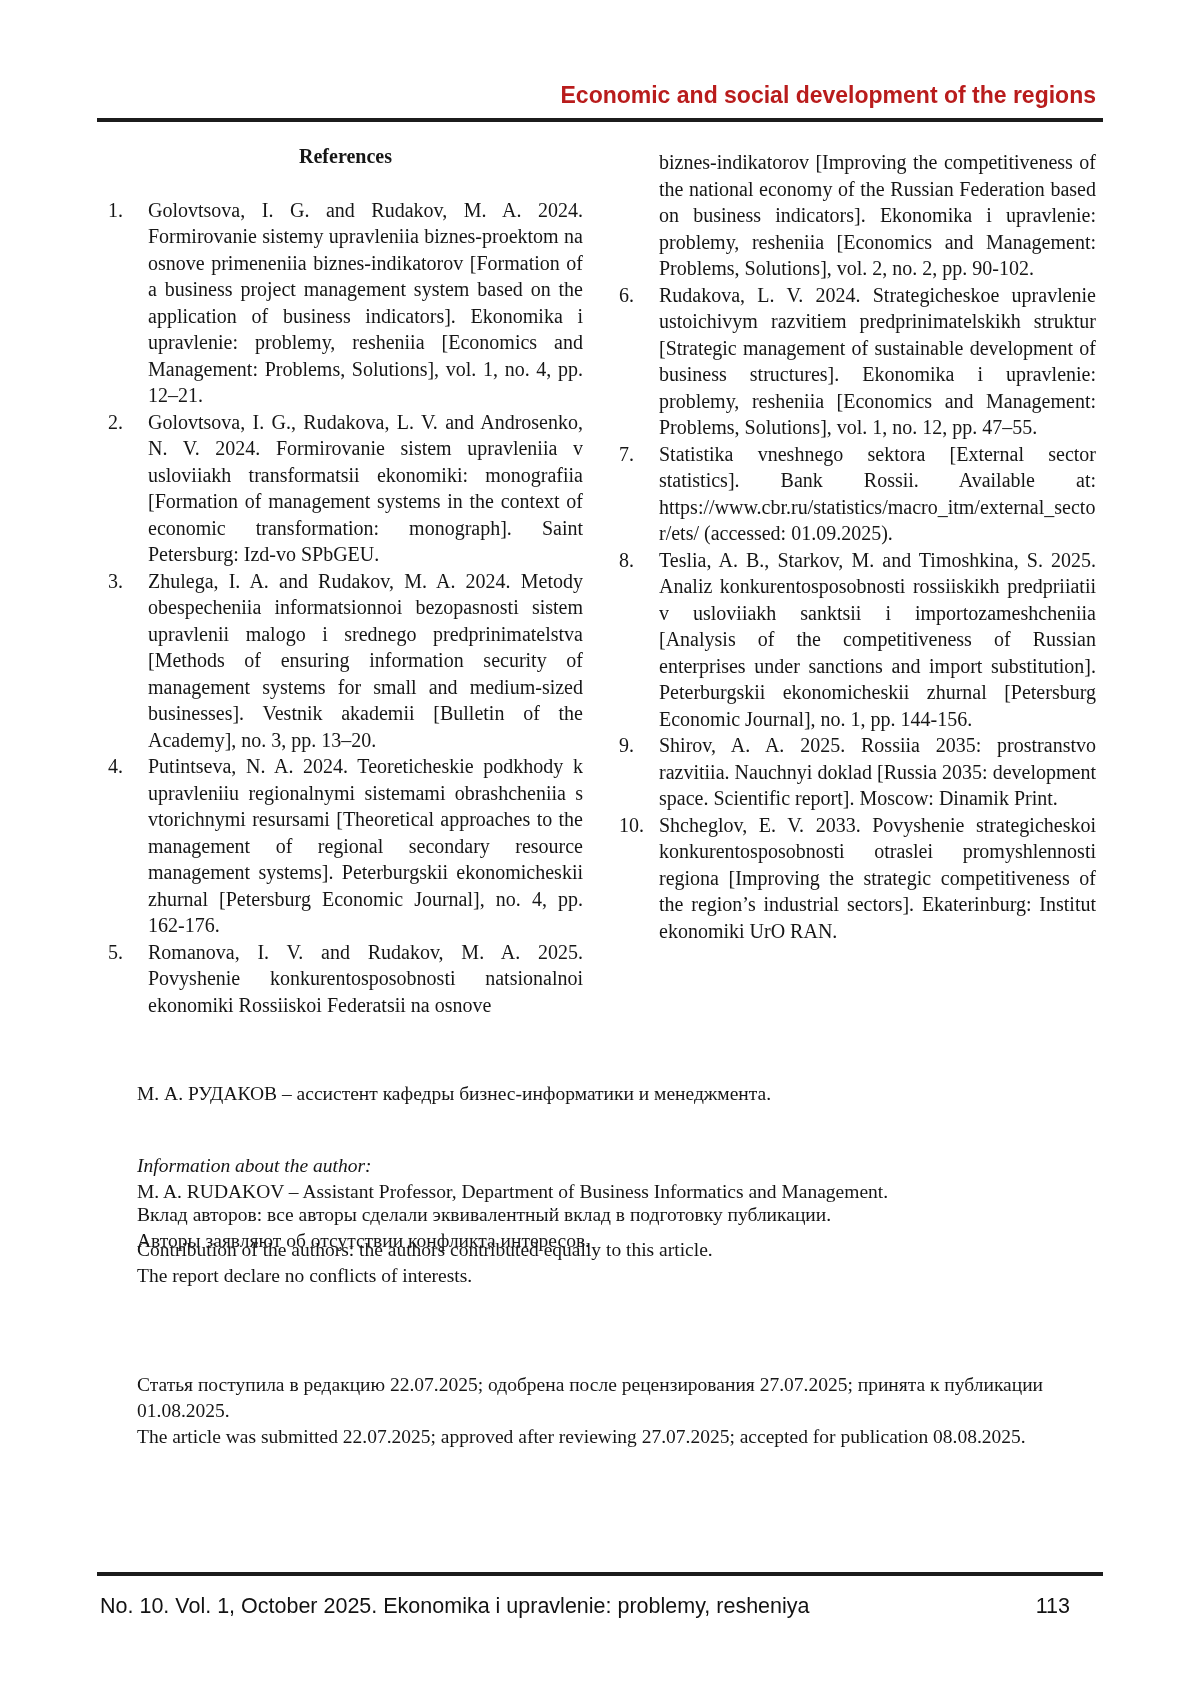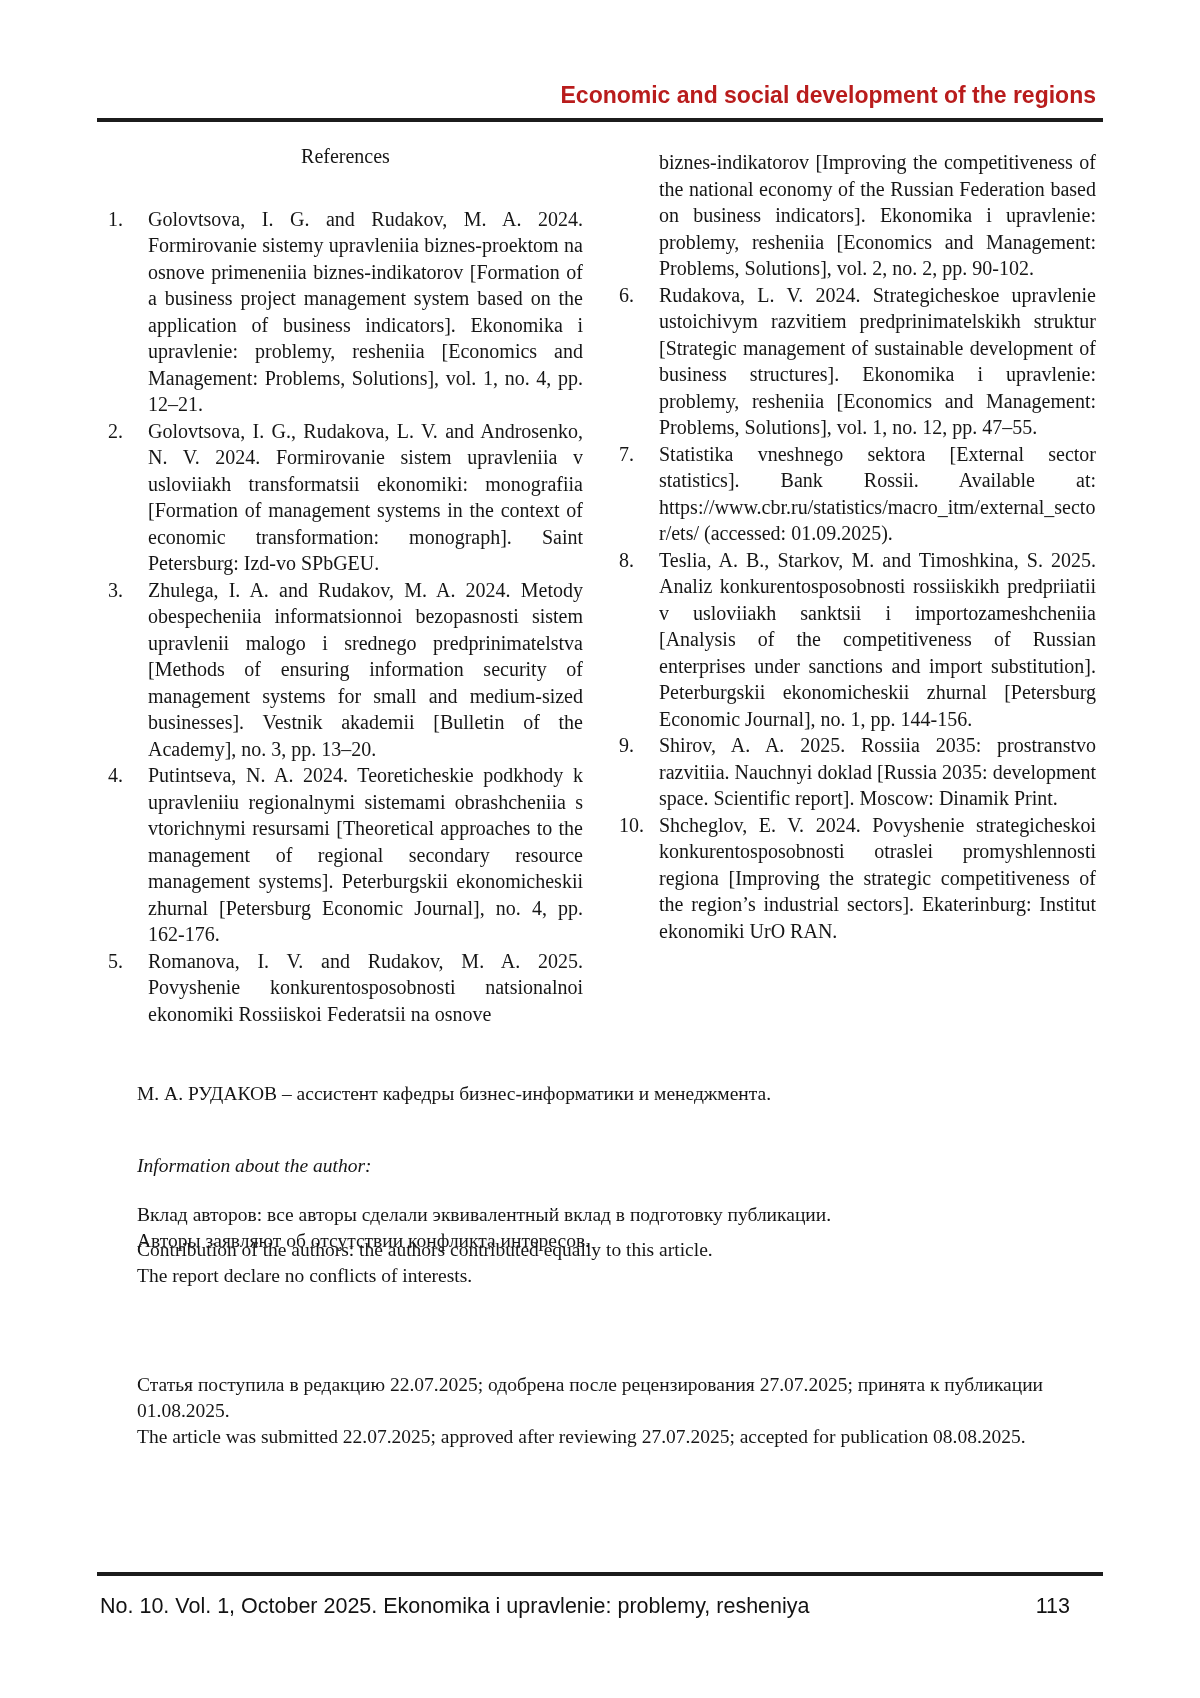--- a/index.html
+++ b/index.html
@@ -46,22 +46,22 @@
     gap: 36px;
   }
   .col {
     font-size: 20px;
     line-height: 26.5px;
   }
   .col-left  { width: 475px; }
   .col-right { width: 477px; padding-top: 6px; }
   .refs-heading {
     text-align: center;
-    font-weight: normal;
-    margin: 0 0 36px 0;
+    font-weight: bold;
+    margin: 0 0 27px 0;
   }
   .ref-item {
     position: relative;
     padding-left: 40px;
     text-align: justify;
     overflow-wrap: break-word;
     hyphens: auto;
   }
   .ref-num {
     position: absolute;
@@ -158,31 +158,32 @@
       <div class="ref-item">
         <span class="ref-num">8.</span>
         <span class="ref-text">Teslia, A. B., Starkov, M. and Timoshkina, S. 2025. Analiz konkurentosposobnosti rossiiskikh predpriiatii v usloviiakh sanktsii i importozameshcheniia [Analysis of the competitiveness of Russian enterprises under sanctions and import substitution]. Peterburgskii ekonomicheskii zhurnal [Petersburg Economic Journal], no. 1, pp. 144-156.</span>
       </div>
       <div class="ref-item">
         <span class="ref-num">9.</span>
         <span class="ref-text">Shirov, A. A. 2025. Rossiia 2035: prostranstvo razvitiia. Nauchnyi doklad [Russia 2035: development space. Scientific report]. Moscow: Dinamik Print.</span>
       </div>
       <div class="ref-item">
         <span class="ref-num">10.</span>
-        <span class="ref-text">Shcheglov, E. V. 2024. Povyshenie strategicheskoi konkurentosposobnosti otraslei promyshlennosti regiona [Improving the strategic competitiveness of the region’s industrial sectors]. Ekaterinburg: Institut ekonomiki UrO RAN.</span>
+        <span class="ref-text">Shcheglov, E. V. 2033. Povyshenie strategicheskoi konkurentosposobnosti otraslei promyshlennosti regiona [Improving the strategic competitiveness of the region’s industrial sectors]. Ekaterinburg: Institut ekonomiki UrO RAN.</span>
       </div>
     </div>
   </div>
 
   <div class="meta-block blk-author-ru">
     <div>М. А. РУДАКОВ – ассистент кафедры бизнес-информатики и менеджмента.</div>
   </div>
 
   <div class="meta-block blk-author-en">
     <div class="meta-heading">Information about the author:</div>
+    <div>M. A. RUDAKOV – Assistant Professor, Department of Business Informatics and Management.</div>
   </div>
 
   <div class="meta-block blk-contrib-ru">
     <div>Вклад авторов: все авторы сделали эквивалентный вклад в подготовку публикации.</div>
     <div>Авторы заявляют об отсутствии конфликта интересов.</div>
   </div>
 
   <div class="meta-block blk-contrib-en">
     <div>Contribution of the authors: the authors contributed equally to this article.</div>
     <div>The report declare no conflicts of interests.</div>

